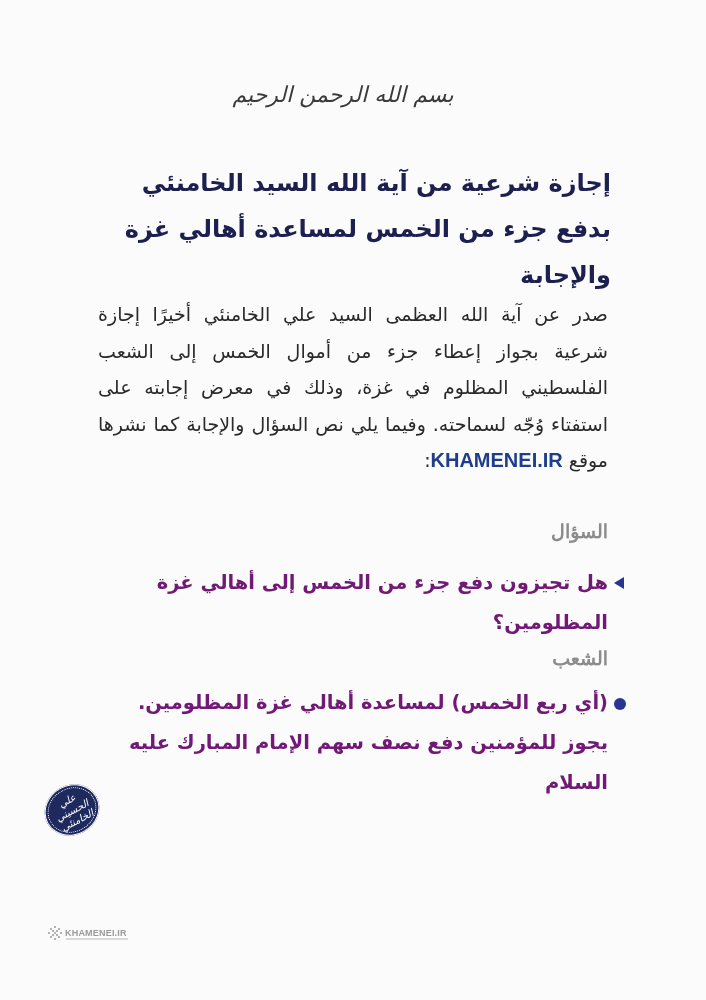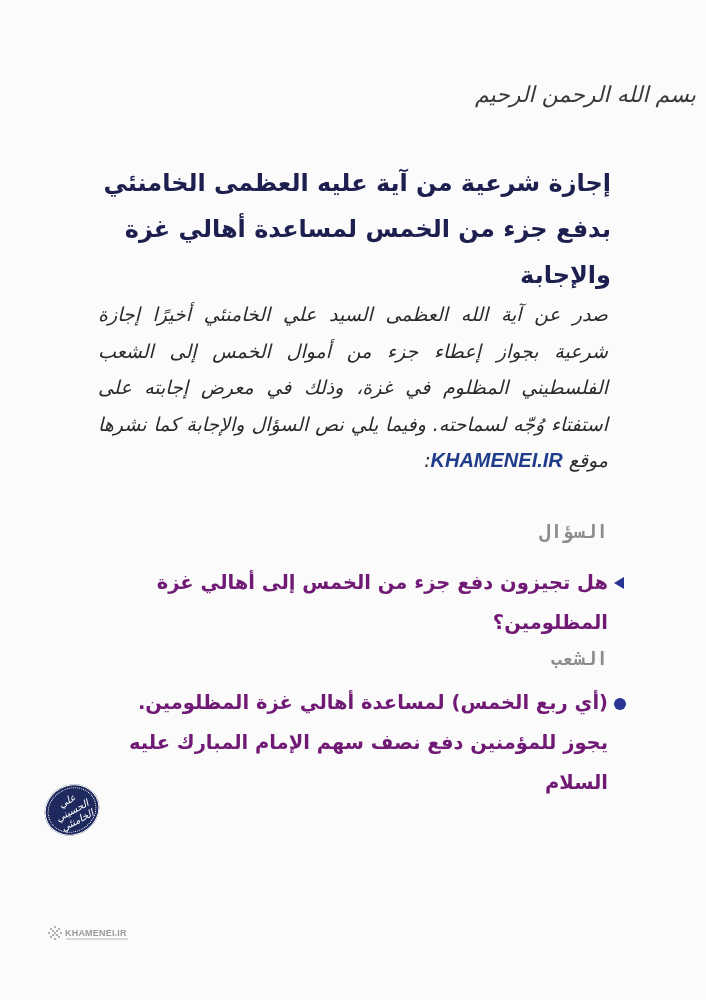--- a/index.html
+++ b/index.html
@@ -18,21 +18,21 @@
       position: absolute;
       left: 0; top: 0;
       width: 706px;
       height: 1000px;
     }
     .basmala {
       position: absolute;
       top: 82px;
       left: 0;
       width: 706px;
-      text-align: right;
+      text-align: center;
       direction: rtl;
       font-family: "DejaVu Serif", serif;
       font-size: 22px;
       font-style: italic;
       color: #3a3a3a;
       letter-spacing: -1px;
     }
     .basmala span {
       display: inline-block;
       transform: translateX(-10px);
@@ -55,35 +55,34 @@
       top: 296px;
       right: 98px;
       width: 510px;
       direction: rtl;
       text-align: justify;
       text-align-last: right;
       color: #2a2a2a;
       font-family: "DejaVu Sans", sans-serif;
       font-size: 19px;
       line-height: 36.5px;
-      font-style: italic;
     }
     .body-text .site {
       color: #1f3d8a;
       font-weight: bold;
       font-family: "Liberation Sans", sans-serif;
       font-size: 20px;
     }
     .section-label {
       position: absolute;
       right: 98px;
       direction: rtl;
       text-align: right;
       color: #8c8c8c;
-      font-family: Liberation Mono, monospace;
+      font-family: Liberation Sans, sans-serif;
       font-weight: bold;
       font-size: 19px;
     }
     .label-question { top: 520px; }
     .label-answer { top: 647px; }
     .qa-line {
       position: absolute;
       right: 98px;
       width: 520px;
       direction: rtl;
@@ -181,21 +180,21 @@
 </head>
 <body>
 
 <div class="page">
 
   <div class="basmala">
     <span>بسم الله الرحمن الرحيم</span>
   </div>
 
   <div class="title">
-    <div>إجازة شرعية من آية عليه العظمى الخامنئي</div>
+    <div>إجازة شرعية من آية الله السيد الخامنئي</div>
     <div>بدفع جزء من الخمس لمساعدة أهالي غزة والإجابة</div>
   </div>
 
   <div class="body-text">
     <span>صدر عن آية الله العظمى السيد علي الخامنئي أخيرًا إجازة شرعية بجواز إعطاء جزء من أموال الخمس إلى الشعب الفلسطيني المظلوم في غزة، وذلك في معرض إجابته على استفتاء وُجّه لسماحته. وفيما يلي نص السؤال والإجابة كما نشرها موقع</span>
     <span class="site">KHAMENEI.IR</span><span>:</span>
   </div>
 
   <div class="section-label label-question">السؤال</div>
 

